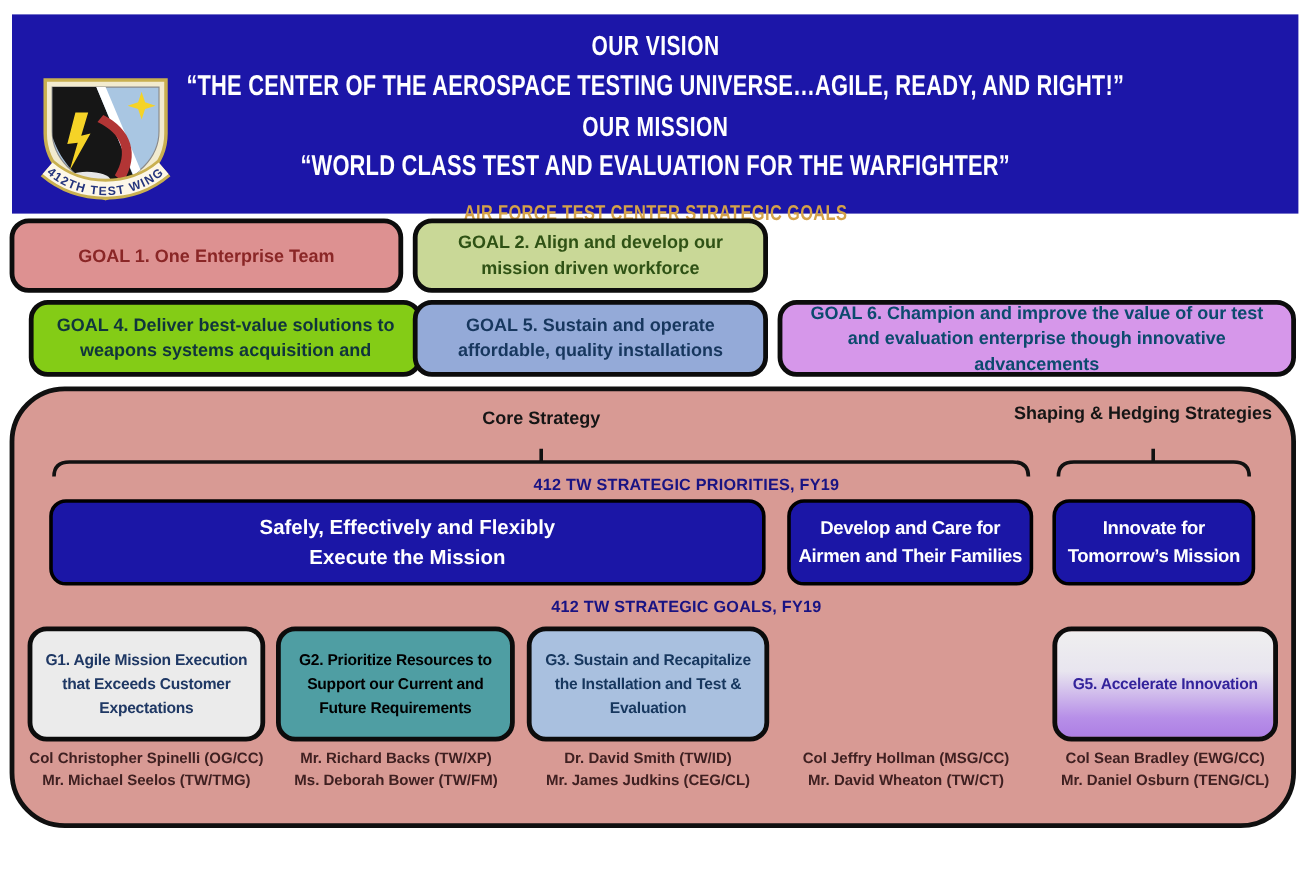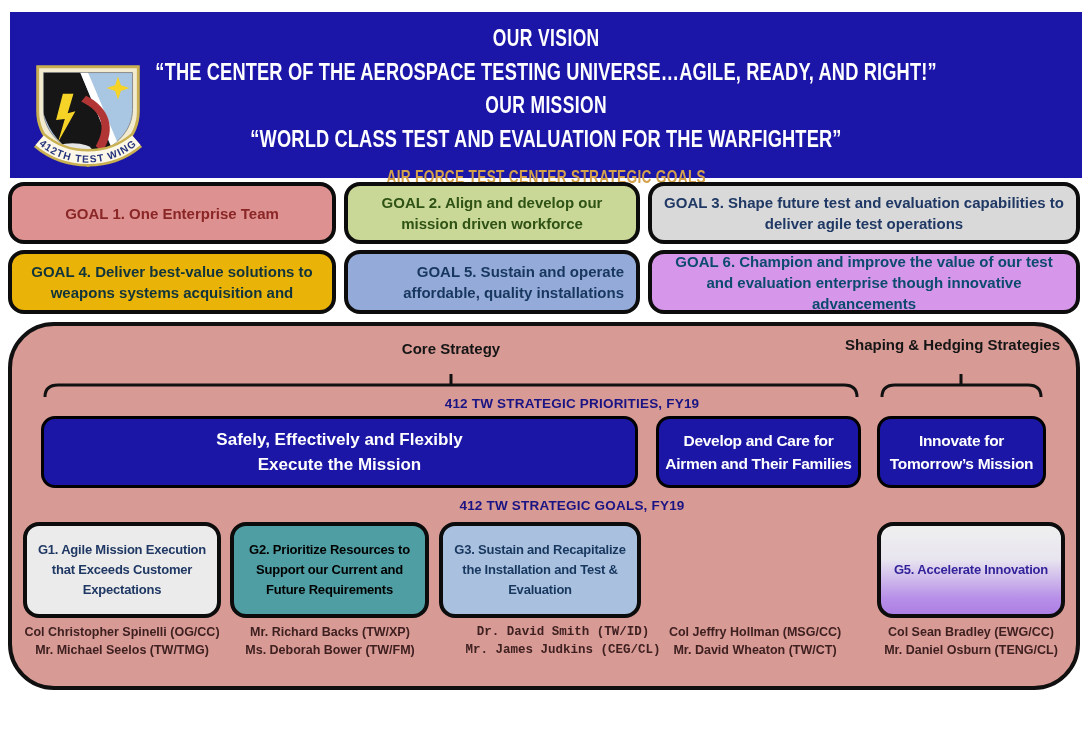--- a/index.html
+++ b/index.html
@@ -25,22 +25,22 @@
 
   
   .gbox {
     position:absolute; border:4px solid #0c0c0c; border-radius:16px;
     display:flex; align-items:center; justify-content:center; text-align:center;
     font-weight:bold; font-size:15px; line-height:1.4; padding:2px 12px;
   }
   #goal1 { left:8px;   top:182px; width:328px; height:62px; background:#dd9191; color:#8a2626; }
   #goal2 { left:344px; top:182px; width:296px; height:62px; background:#c9d897; color:#2f5215; }
   #goal3 { left:648px; top:182px; width:432px; height:62px; background:#d9d9d9; color:#1f3864; }
-  #goal4 { left:8px;   top:250px; width:328px; height:64px; background:#eab308; color:#10343c; }
-  #goal5 { left:344px; top:250px; width:296px; height:64px; background:#94aad8; color:#17375e;text-align:right; }
+  #goal4 { left:24px;   top:250px; width:328px; height:64px; background:#84cc16; color:#10343c; }
+  #goal5 { left:344px; top:250px; width:296px; height:64px; background:#94aad8; color:#17375e; }
   #goal6 { left:648px; top:250px; width:432px; height:64px; background:#d697ea; color:#0c4a6e; }
 
   
   .strategy {
     position:absolute; left:8px; top:322px; width:1072px; height:368px;
     background:#d89a94; border:4px solid #101010; border-radius:46px;
   }
   .core-label {
     position:absolute; left:30px; top:14px; width:818px; text-align:center;
     font-weight:bold; font-size:15px; color:#151515;
@@ -80,21 +80,21 @@
   #g3 { left:427px; width:202px; background:#a9c0df; color:#17375e; }
   #g4 { left:641px; width:206px; background:#d0e0a2; color:#375623; }
   #g5 { left:865px; width:188px; background:linear-gradient(180deg,#efefef 0%,#e8e5ef 38%,#b78fe8 82%,#ad7fe4 100%); color:#33239b; }
 
   .owners {
     position:absolute; top:299px; display:flex; flex-direction:column; gap:4px;
     text-align:center; font-weight:bold; font-size:12.5px; color:#3f2021; white-space:nowrap;
   }
   #n1 { left:2px;   width:216px; }
   #n2 { left:210px; width:216px; }
-  #n3 { left:443px; width:216px;font-family:Liberation Mono, monospace; }
+  #n3 { left:420px; width:216px; }
   #n4 { left:632px; width:222px; }
   #n5 { left:852px; width:214px; }
 
   
   .motto {
     position:absolute; left:252px; top:694px; width:582px; height:34px;
     background:#1c16a8; border:2px solid #000000; color:#ffffff;
     display:flex; align-items:center; justify-content:center;
     font-weight:bold; font-style:italic; font-size:17px; white-space:nowrap;
   }
@@ -134,21 +134,20 @@
         <use href="#scrollBand" fill="none" stroke="#fdf7e8" stroke-width="13"></use>
         <text font-size="10.5" font-weight="bold" fill="#25357d" letter-spacing="1.2" font-family="Liberation Sans, sans-serif">
           <textPath href="#scrollText" startOffset="50%" text-anchor="middle">412TH TEST WING</textPath>
         </text>
       </svg>
     </div>
   </div>
 
   <div class="gbox" id="goal1">GOAL 1. One Enterprise Team</div>
   <div class="gbox" id="goal2">GOAL 2. Align and develop our mission driven workforce</div>
-  <div class="gbox" id="goal3">GOAL 3. Shape future test and evaluation capabilities to deliver agile test operations</div>
   <div class="gbox" id="goal4">GOAL 4. Deliver best-value solutions to weapons systems acquisition and</div>
   <div class="gbox" id="goal5">GOAL 5. Sustain and operate affordable, quality installations</div>
   <div class="gbox" id="goal6">GOAL 6. Champion and improve the value of our test and evaluation enterprise though innovative advancements</div>
 
   <div class="strategy">
     <div class="core-label">Core Strategy</div>
     <div class="shaping-label">Shaping &amp; Hedging Strategies</div>
 
     <svg class="bracket bracket-left" viewBox="0 0 818 26" preserveAspectRatio="none">
       <path d="M3,25 Q3,13 16,13 H802 Q815,13 815,25 M409,13 V2" fill="none" stroke="#111111" stroke-width="3"></path>

